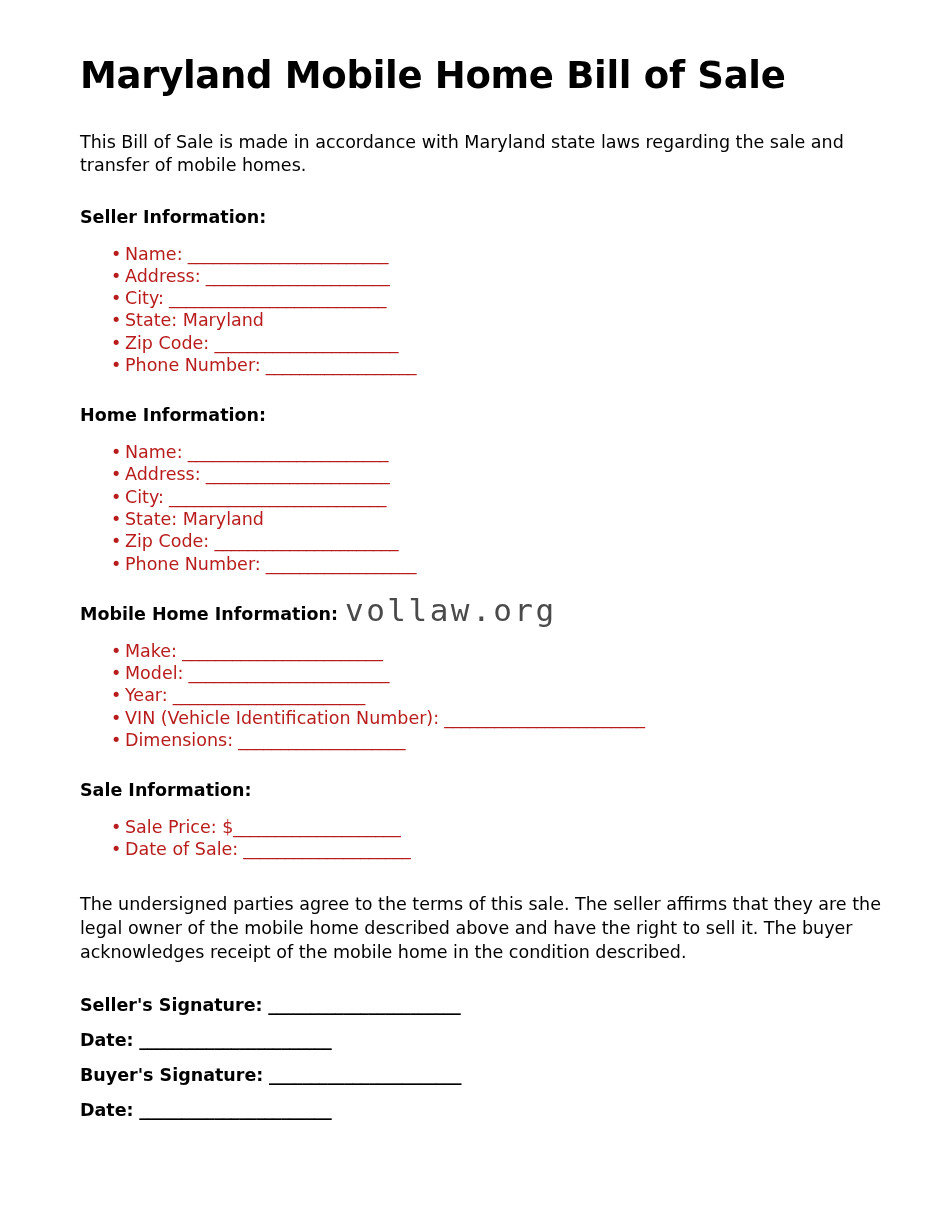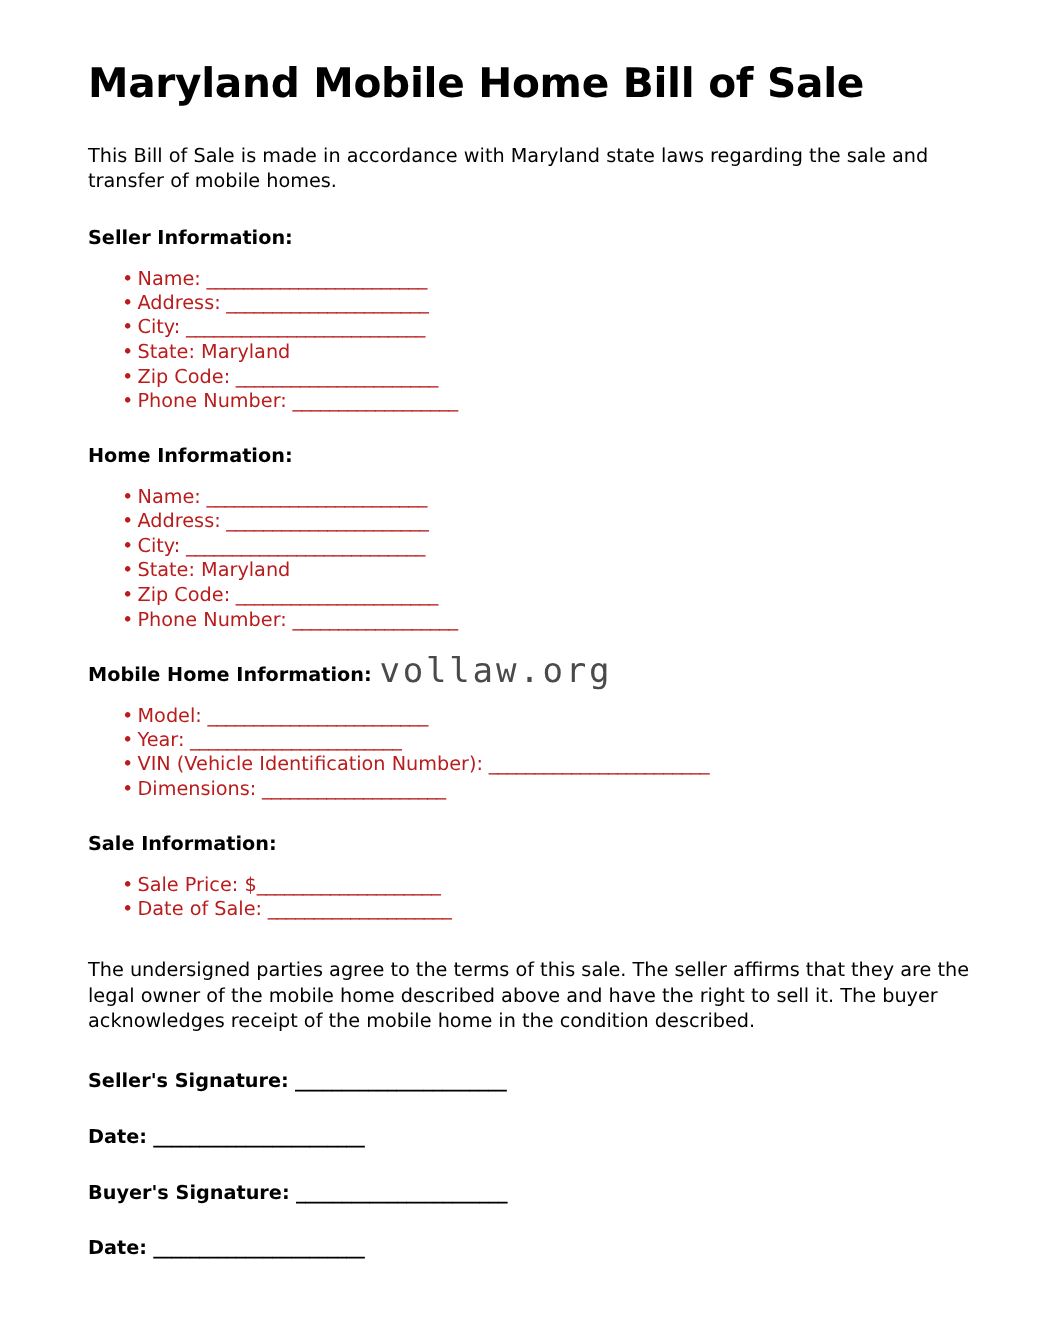--- a/index.html
+++ b/index.html
@@ -67,21 +67,21 @@
   .blank {
     letter-spacing: -0.4px;
   }
   .sig-block {
     margin-top: 30px;
   }
   .sig-line {
     font-size: 17.5px;
     font-weight: bold;
     line-height: 1.3;
-    margin-top: 28px;
+    margin-top: 12px;
     color: #000;
     white-space: nowrap;
   }
   .sig-line:first-child {
     margin-top: 0;
   }
   .watermark {
     position: absolute;
     left: 345px;
     top: 592px;
@@ -117,20 +117,21 @@
     <li><span>Name:</span><span class="blank"> ________________________</span></li>
     <li><span>Address:</span><span class="blank"> ______________________</span></li>
     <li><span>City:</span><span class="blank"> __________________________</span></li>
     <li><span>State: Maryland</span><span class="blank"></span></li>
     <li><span>Zip Code:</span><span class="blank"> ______________________</span></li>
     <li><span>Phone Number:</span><span class="blank"> __________________</span></li>
   </ul>
 
   <h2 class="section-heading">Mobile Home Information:</h2>
   <ul class="field-list">
+    <li><span>Make:</span><span class="blank"> ________________________</span></li>
     <li><span>Model:</span><span class="blank"> ________________________</span></li>
     <li><span>Year:</span><span class="blank"> _______________________</span></li>
     <li><span>VIN (Vehicle Identification Number):</span><span class="blank"> ________________________</span></li>
     <li><span>Dimensions:</span><span class="blank"> ____________________</span></li>
   </ul>
 
   <h2 class="section-heading">Sale Information:</h2>
   <ul class="field-list">
     <li><span>Sale Price: $</span><span class="blank">____________________</span></li>
     <li><span>Date of Sale:</span><span class="blank"> ____________________</span></li>

